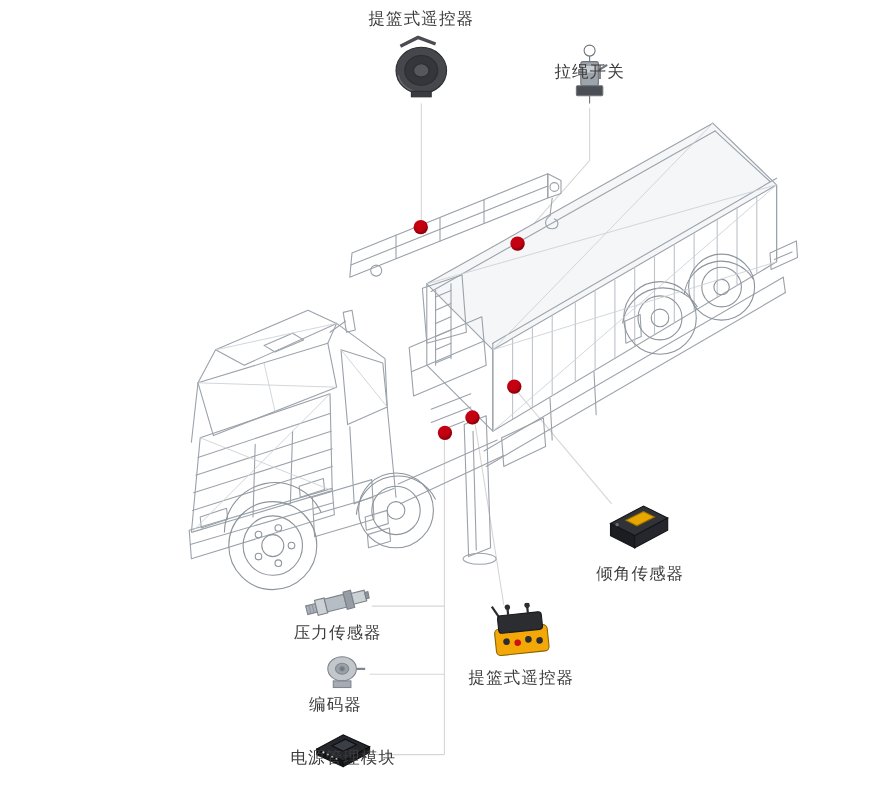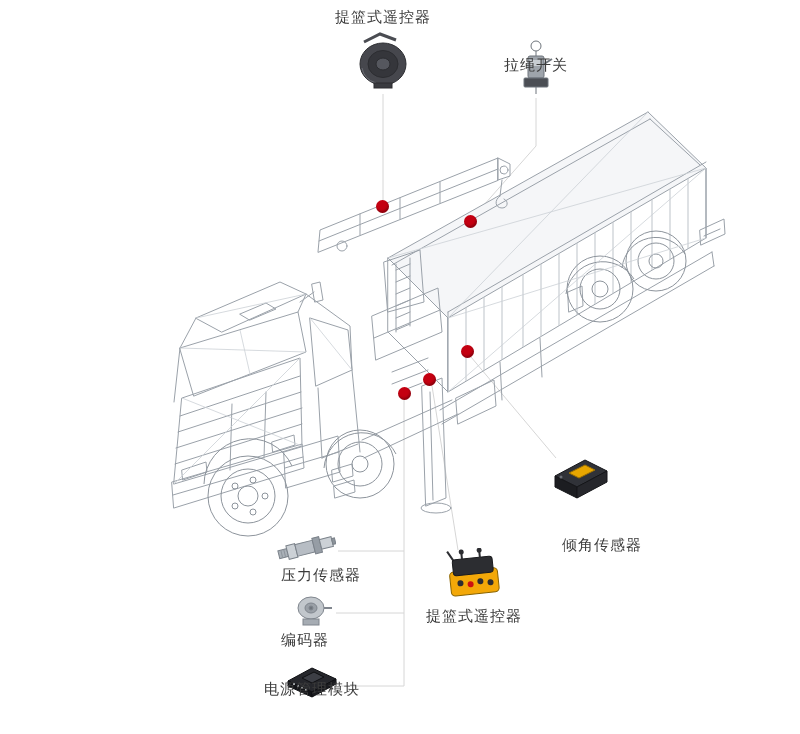--- a/index.html
+++ b/index.html
@@ -269,23 +269,23 @@
       <circle cx="14" cy="22" r="1" fill="#d0d4d9"></circle>
       <circle cx="18" cy="24" r="1" fill="#d0d4d9"></circle>
       <circle cx="22" cy="26" r="1" fill="#d0d4d9"></circle>
     </svg>
   </div>
 
   <div class="label" style="left:335px; top:8px;">提篮式遥控器</div>
 
   <div class="label" style="left:504px; top:32px;margin-top:24px;">拉绳开关</div>
 
-  <div class="label" style="left:562px; top:512px;margin-top:24px;">倾角传感器</div>
-
-  <div class="label" style="left:281px; top:566px;text-align:center;">压力传感器</div>
+  <div class="label" style="left:542px; top:512px;">倾角传感器</div>
+
+  <div class="label" style="left:267px; top:566px;text-align:center;">压力传感器</div>
 
   <div class="label" style="left:281px; top:631px;">编码器</div>
 
   <div class="label" style="left:426px; top:607px;text-align:right;">提篮式遥控器</div>
 
   <div class="label" style="left:264px; top:680px;">电源管理模块</div>
 
 </div>
 
 </body></html>

